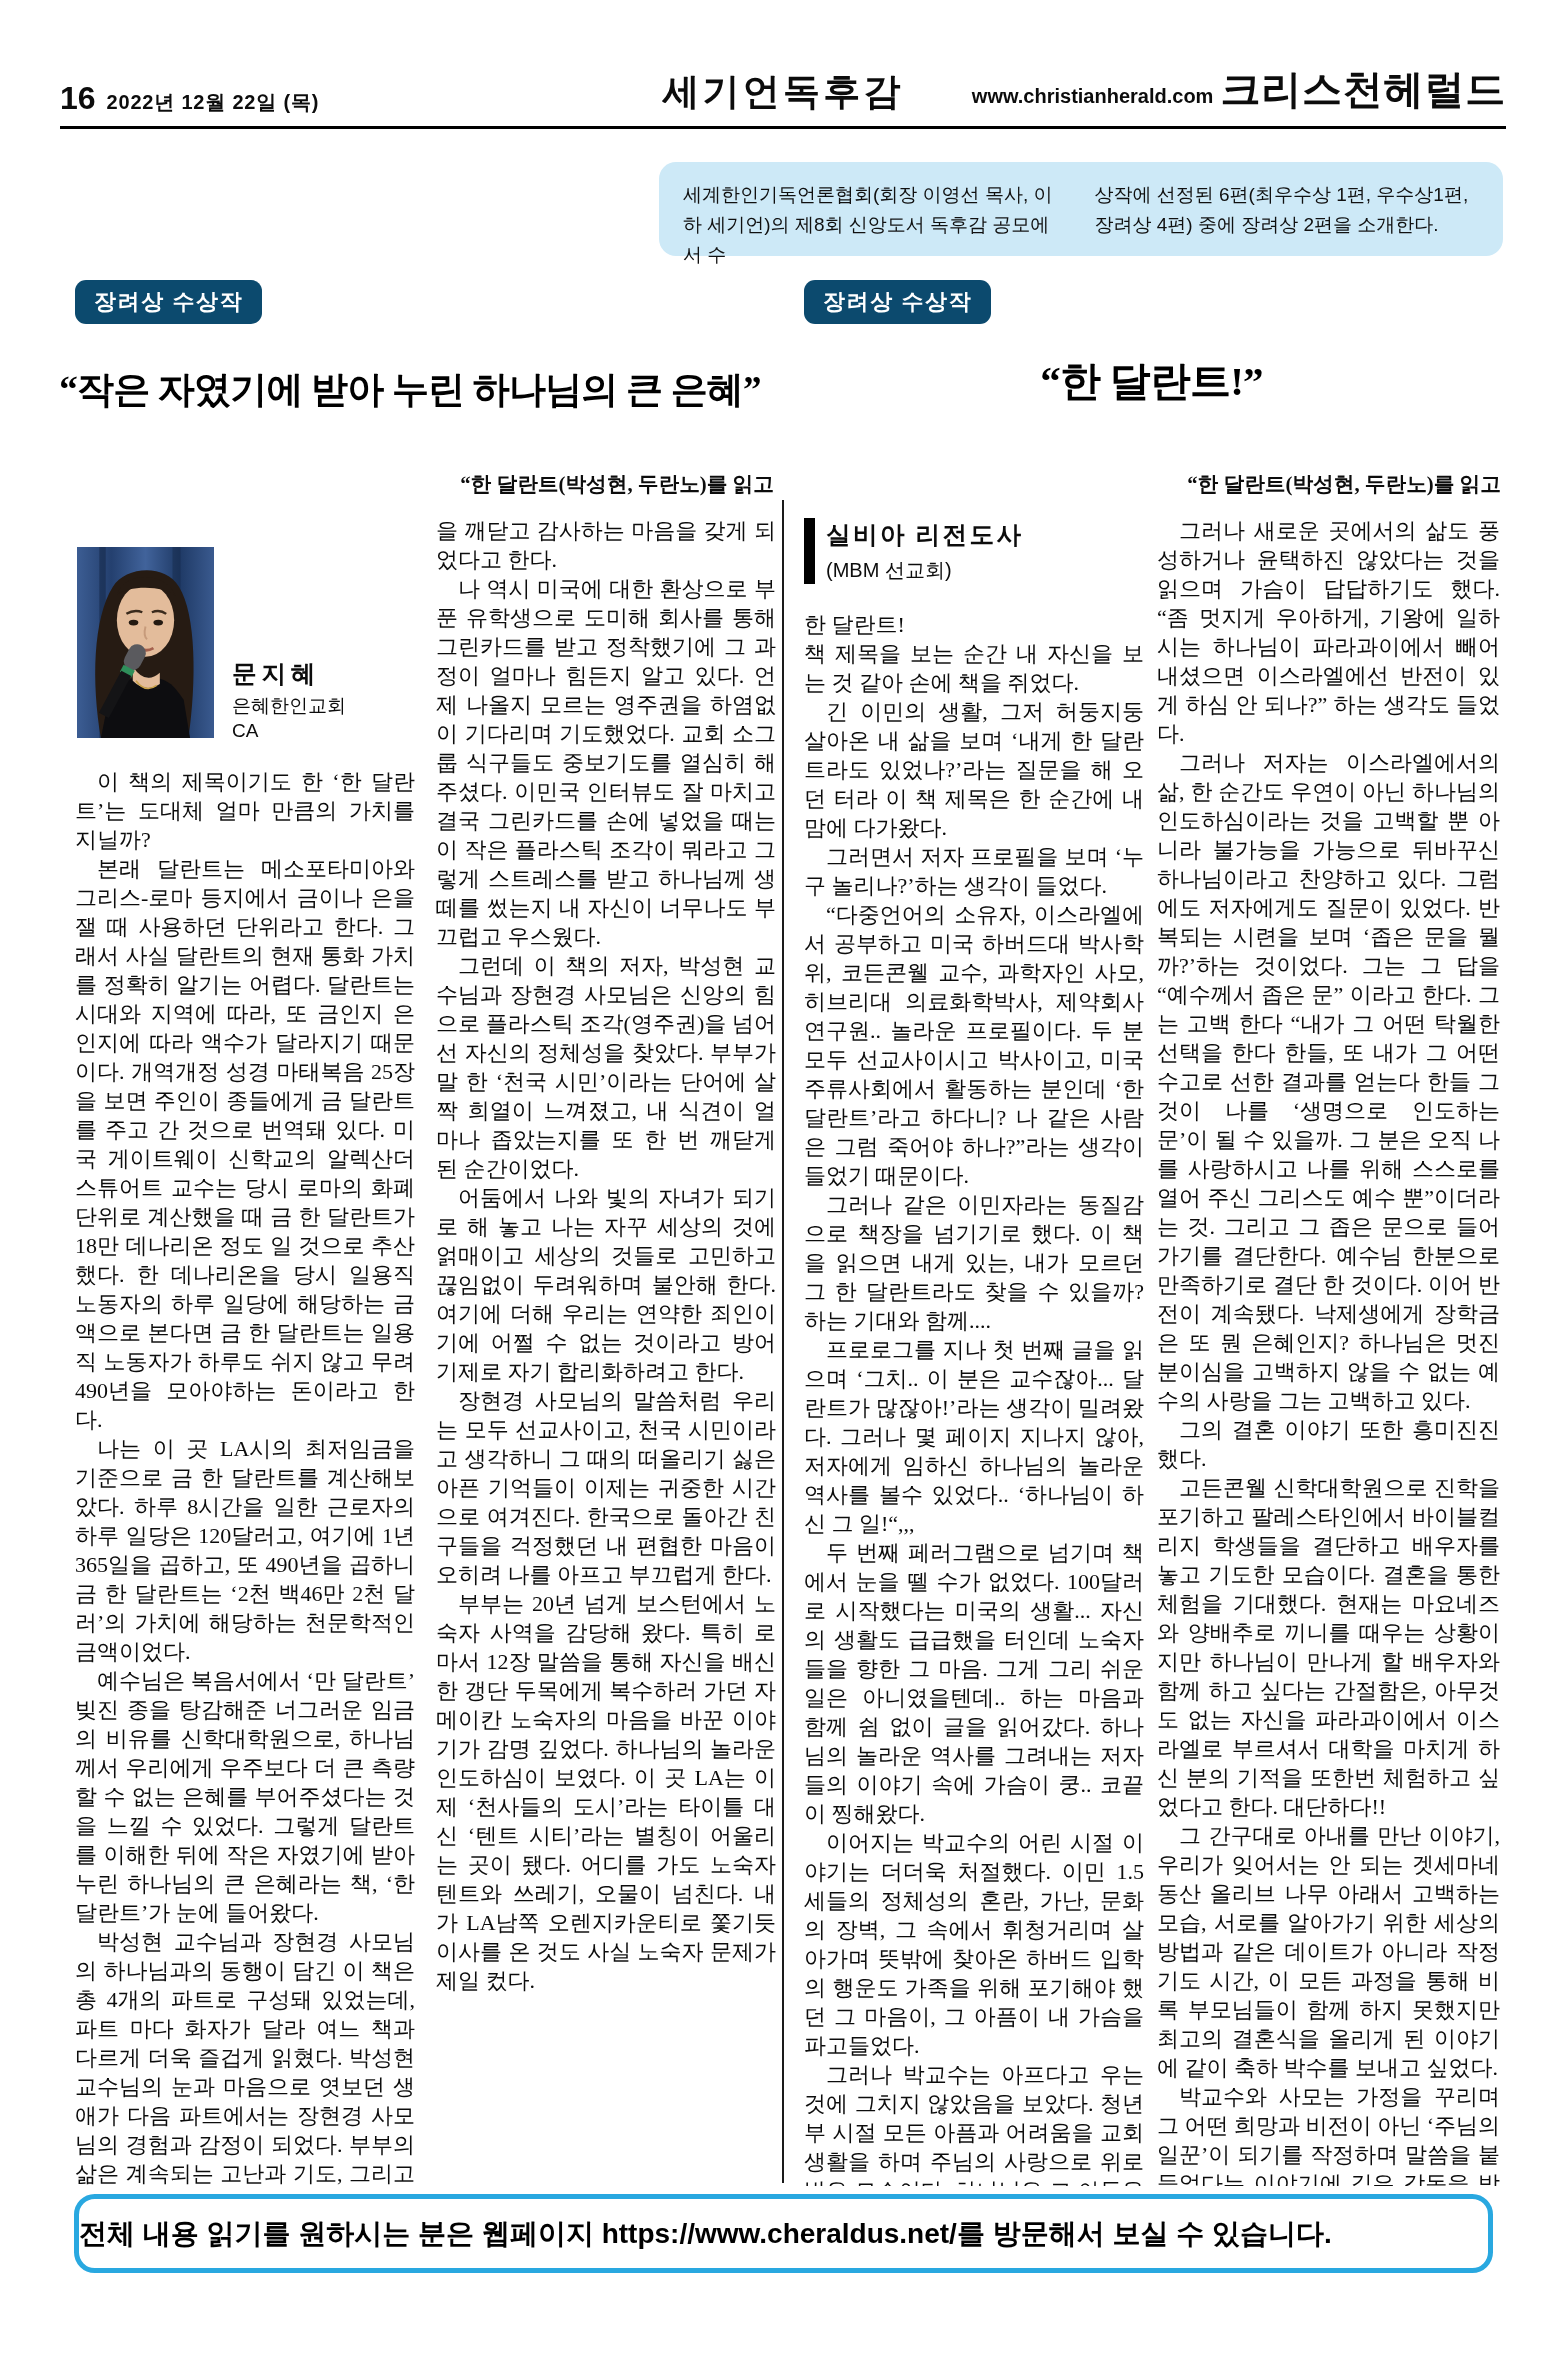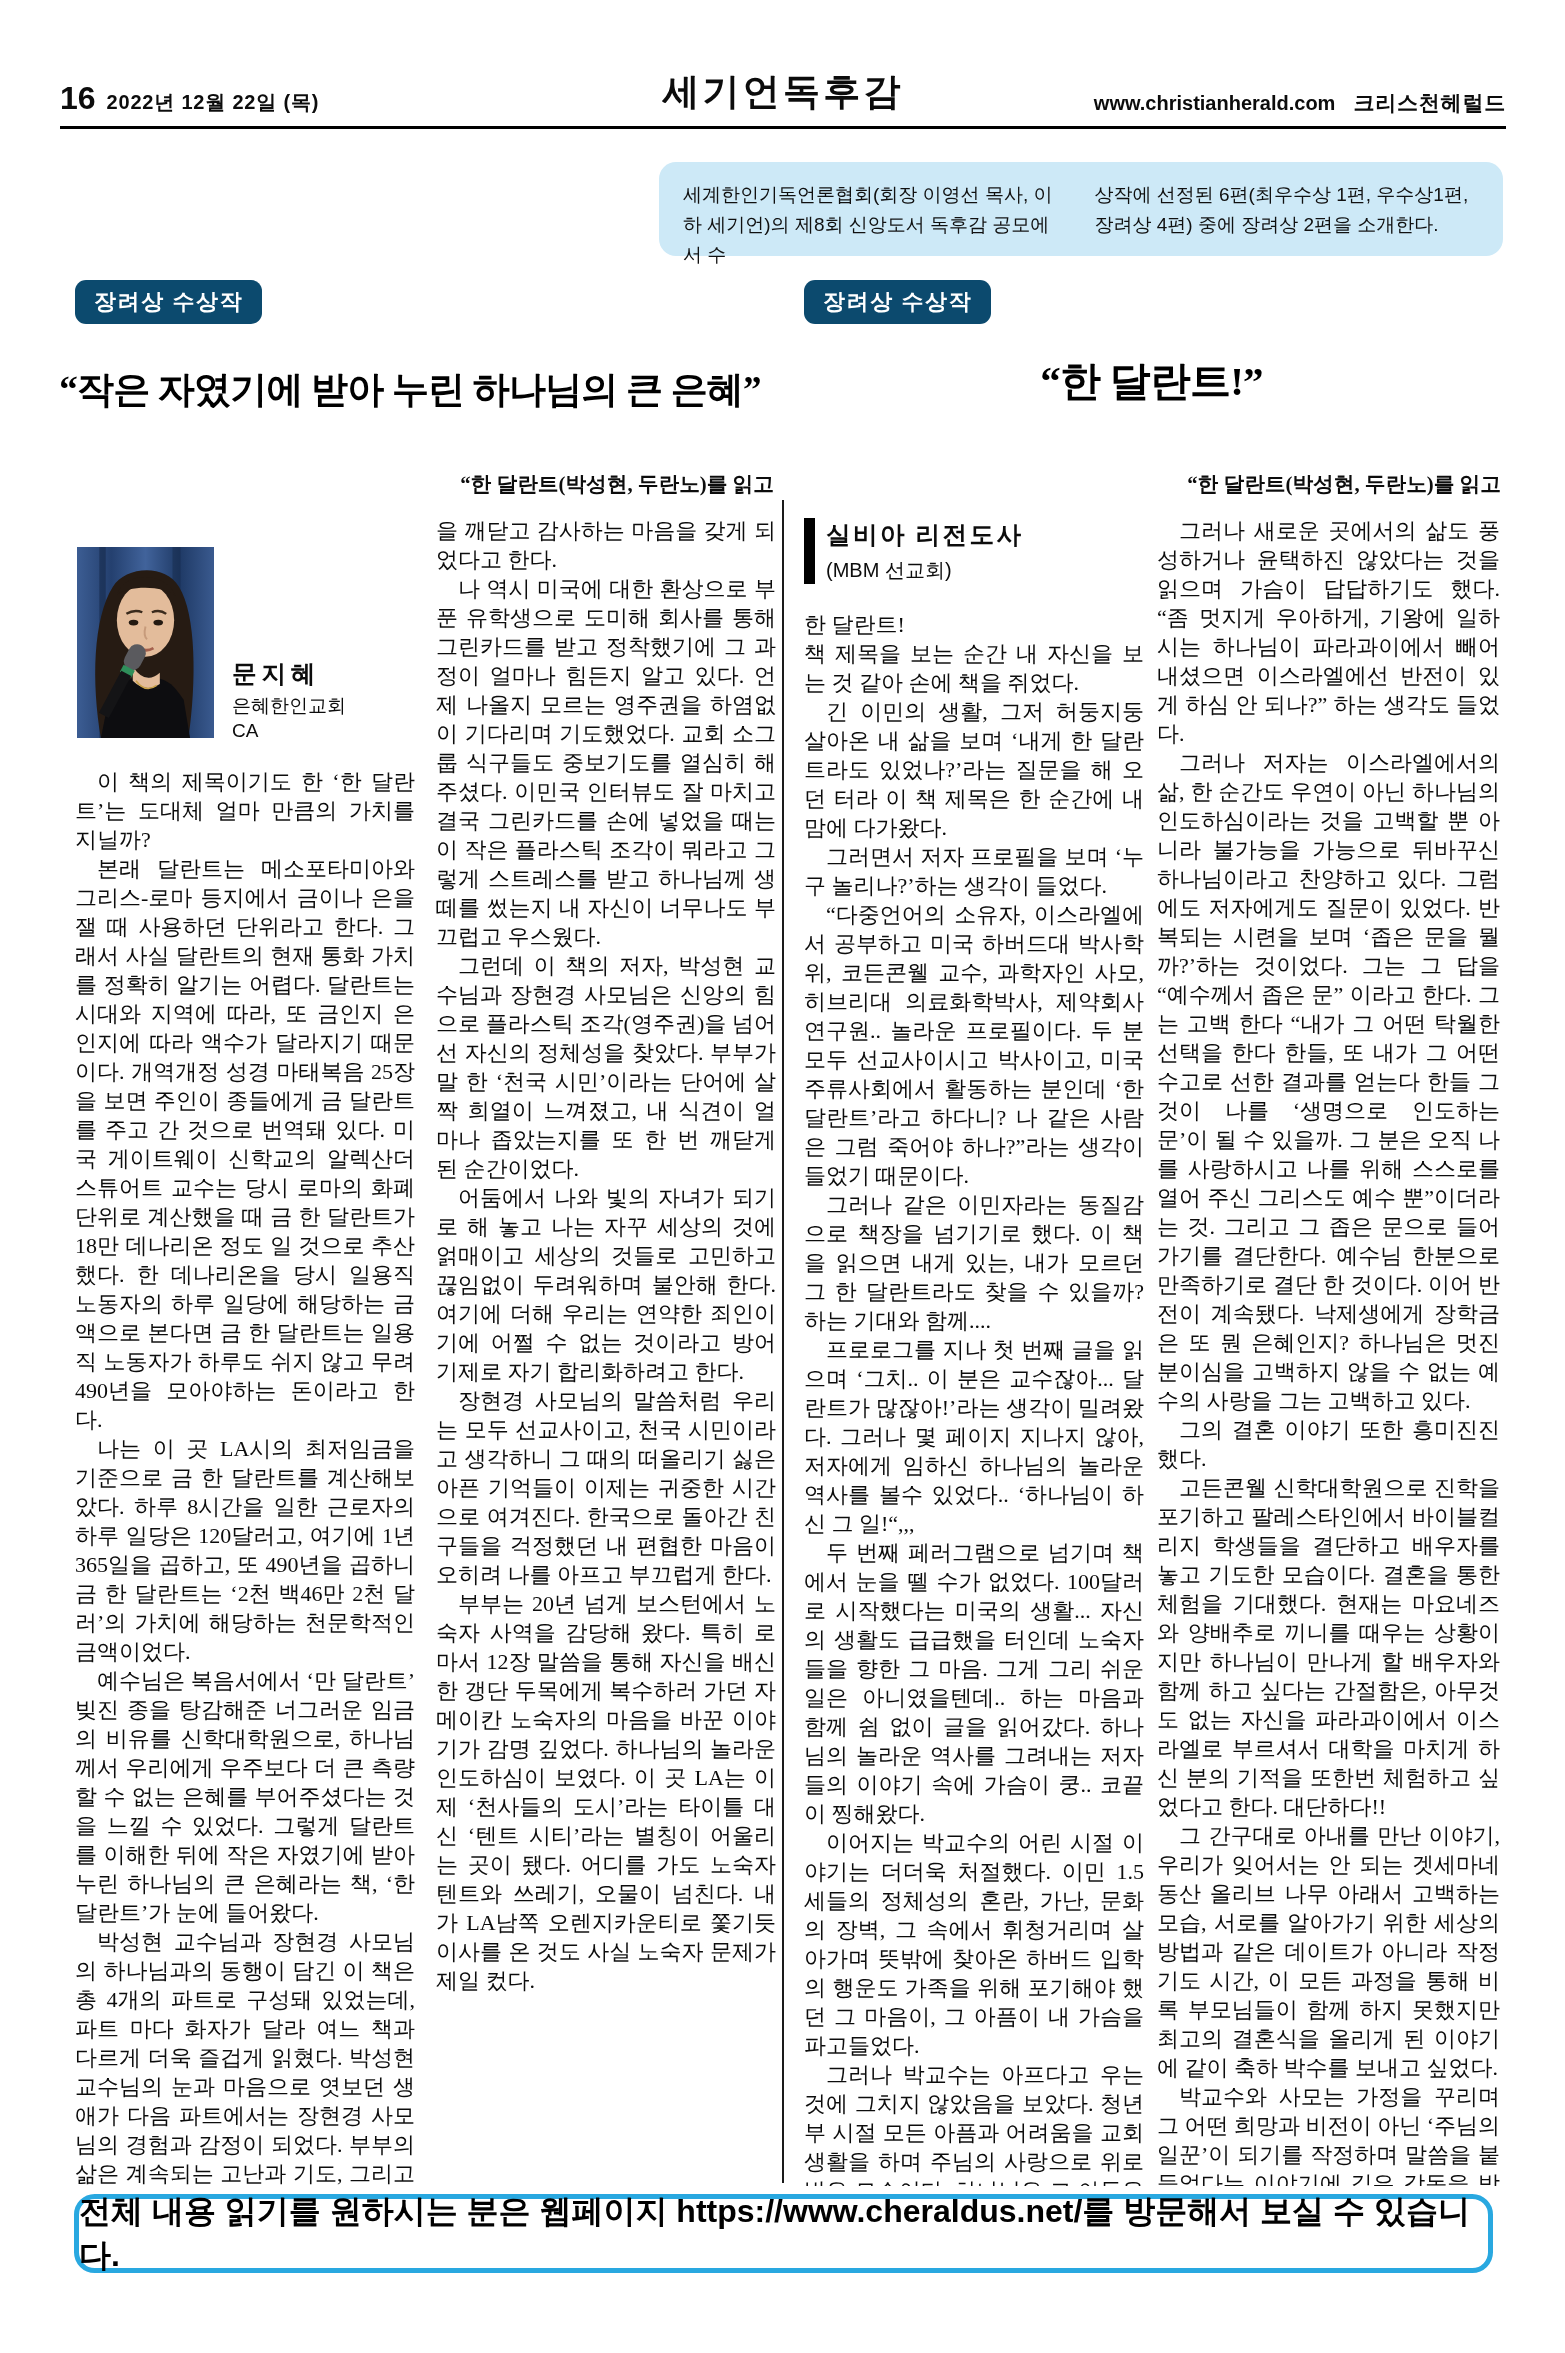--- a/index.html
+++ b/index.html
@@ -17,21 +17,21 @@
     position:absolute;left:60px;top:60px;width:1446px;height:57px;
     display:flex;align-items:flex-end;justify-content:space-between;
     font-family:"Liberation Sans", sans-serif;
   }
   .hdr-left{flex:1;display:flex;align-items:baseline;white-space:nowrap;}
   .page-number{font-size:32px;font-weight:bold;}
   .page-date{font-size:20px;font-weight:bold;margin-left:11px;letter-spacing:0.8px;}
   .hdr-center{flex:0 0 auto;font-size:37px;font-weight:bold;letter-spacing:3.2px;}
   .hdr-right{flex:1;display:flex;align-items:baseline;justify-content:flex-end;white-space:nowrap;}
   .site-url{font-size:20px;font-weight:bold;}
-  .masthead{font-size:21px;font-weight:bold;margin-left:18px;letter-spacing:0.8px;}
+  .masthead{font-size:40px;font-weight:bold;margin-left:7px;letter-spacing:0.8px;}
   .header-rule{position:absolute;left:60px;top:126px;width:1446px;height:3.2px;background:#000;}
 
   
   .notice{
     position:absolute;left:659px;top:162px;width:844px;height:94px;
     background:#cde9f7;border-radius:17px;
     display:flex;gap:27px;padding:17.5px 24px;box-sizing:border-box;
     font-family:"Liberation Sans", sans-serif;font-size:19px;line-height:30px;color:#101010;
   }
   .notice div{flex:1;}
@@ -77,22 +77,22 @@
   .col1{left:75px;top:767px;height:1419px;}
   .col2{left:436px;top:516px;height:1670px;}
   .col3{left:804px;top:610px;height:1576px;}
   .col4{left:1157px;top:516px;height:1670px;width:343px;}
   .vdivider{position:absolute;left:782px;top:500px;width:1.6px;height:1683px;background:#1a1a1a;}
 
   
   .footer{
     position:absolute;left:74px;top:2194px;width:1419px;height:79px;
     border:5.6px solid #29a8e0;border-radius:20.7px;box-sizing:border-box;
-    display:flex;align-items:center;justify-content:flex-end;
-    font-family:"Liberation Sans", sans-serif;font-size:32px;font-weight:bold;color:#000;
+    display:flex;align-items:center;justify-content:flex-start;
+    font-family:"Liberation Sans", sans-serif;font-size:28px;font-weight:bold;color:#000;
   }
 </style>
 </head>
 <body>
 
 <div class="page">
 
   <div class="header">
     <div class="hdr-left">
       <span class="page-number">16</span>

